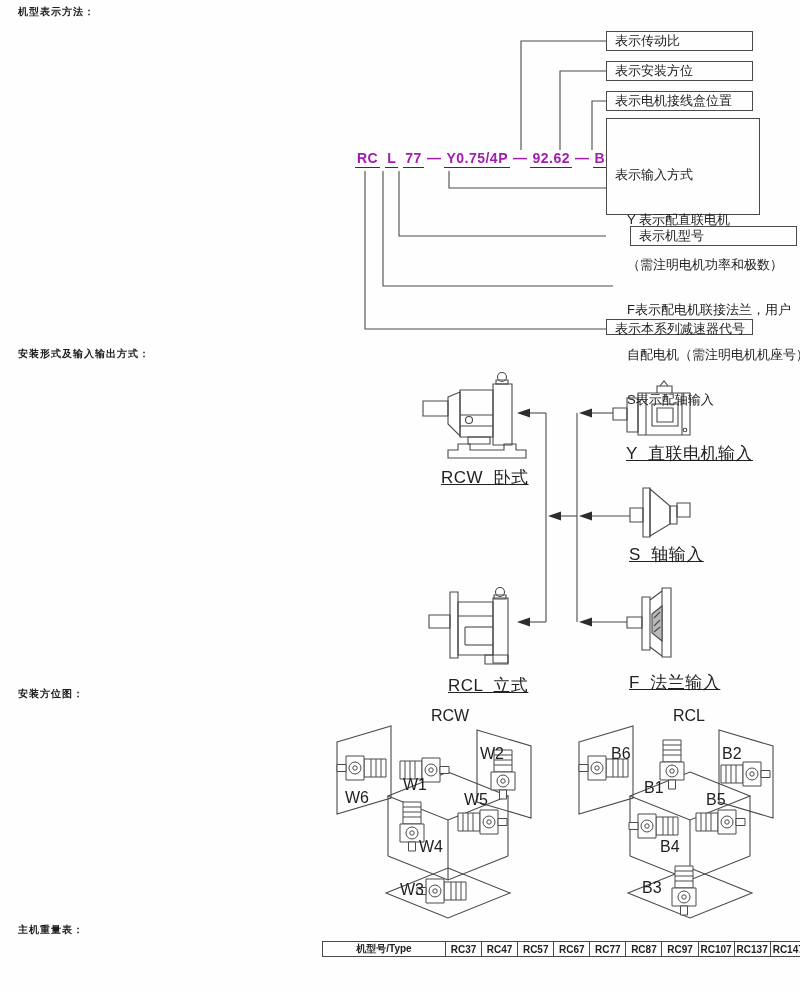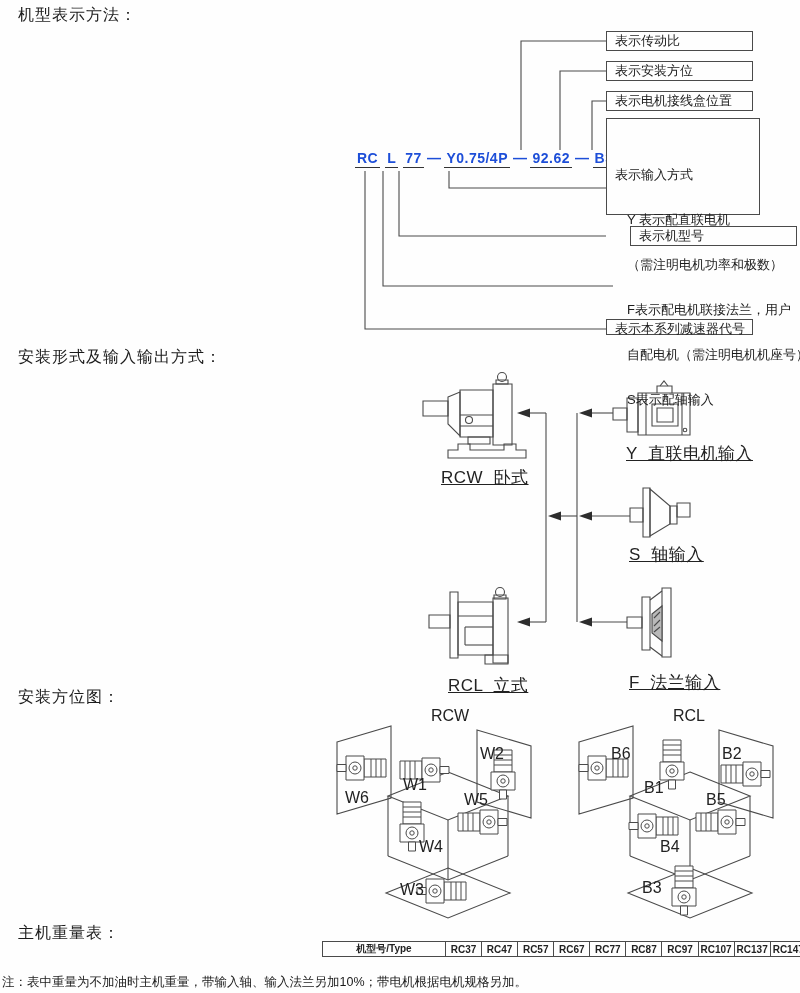--- a/index.html
+++ b/index.html
@@ -2,32 +2,32 @@
 <html><head>
 <meta charset="utf-8">
 <style>
   html,body{margin:0;padding:0;background:#e8e8e8;}
   .page{
     position:relative;width:800px;height:993px;background:#fefefe;
     font-family:"Liberation Sans","DejaVu Sans",sans-serif;color:#1c1c1c;
     overflow:hidden;margin:0 auto;
   }
   .abs{position:absolute;}
-  .sec-title{font-size:16px;font-weight:400;letter-spacing:1px;white-space:pre;}
+  .sec-title{font-size:10px;font-weight:700;letter-spacing:1px;white-space:pre;}
   svg.lineart{position:absolute;left:0;top:0;width:800px;height:993px;}
   svg.lineart *{vector-effect:non-scaling-stroke;}
   .callout{
     position:absolute;border:1.4px solid #4a4a4a;background:#fefefe;
     font-size:13px;line-height:18px;padding:0 0 0 8px;white-space:pre;box-sizing:border-box;
   }
   .callout.multi{line-height:15px;padding-top:18px;}
   .callout .ln{white-space:pre;}
   .code-row{
     position:absolute;left:355px;top:150px;display:flex;align-items:flex-start;
-    font-size:14px;font-weight:700;letter-spacing:.5px;color:#1d4ed8;
+    font-size:14px;font-weight:700;letter-spacing:.5px;color:#a21caf;
   }
   .code-row .seg{border-bottom:1.6px solid #333;padding:0 2px 1px 2px;white-space:pre;}
   .code-row .gap{width:5px;}
   .code-row .dash{padding:0 3px 1px 3px;white-space:pre;}
   .lbl{position:absolute;font-size:17px;color:#222;white-space:pre;letter-spacing:.5px;text-decoration:underline;}
   .dirlbl{position:absolute;font-size:16px;color:#222;white-space:pre;}
   .wtable{
     position:absolute;left:322px;top:941px;border-collapse:collapse;table-layout:fixed;
     font-size:10px;color:#222;background:#fefefe;
   }
@@ -256,15 +256,14 @@
       <td>RC97</td>
       <td>RC107</td>
       <td>RC137</td>
       <td>RC147</td>
       <td>RC167</td>
       <td>RC187</td>
     </tr>
   </tbody>
     </table>
 
-  <div class="note">注：表中重量为不加油时主机重量，带输入轴、输入法兰另加10%；带电机根据电机规格另加。</div>
 
 </div>
 
 </body></html>

